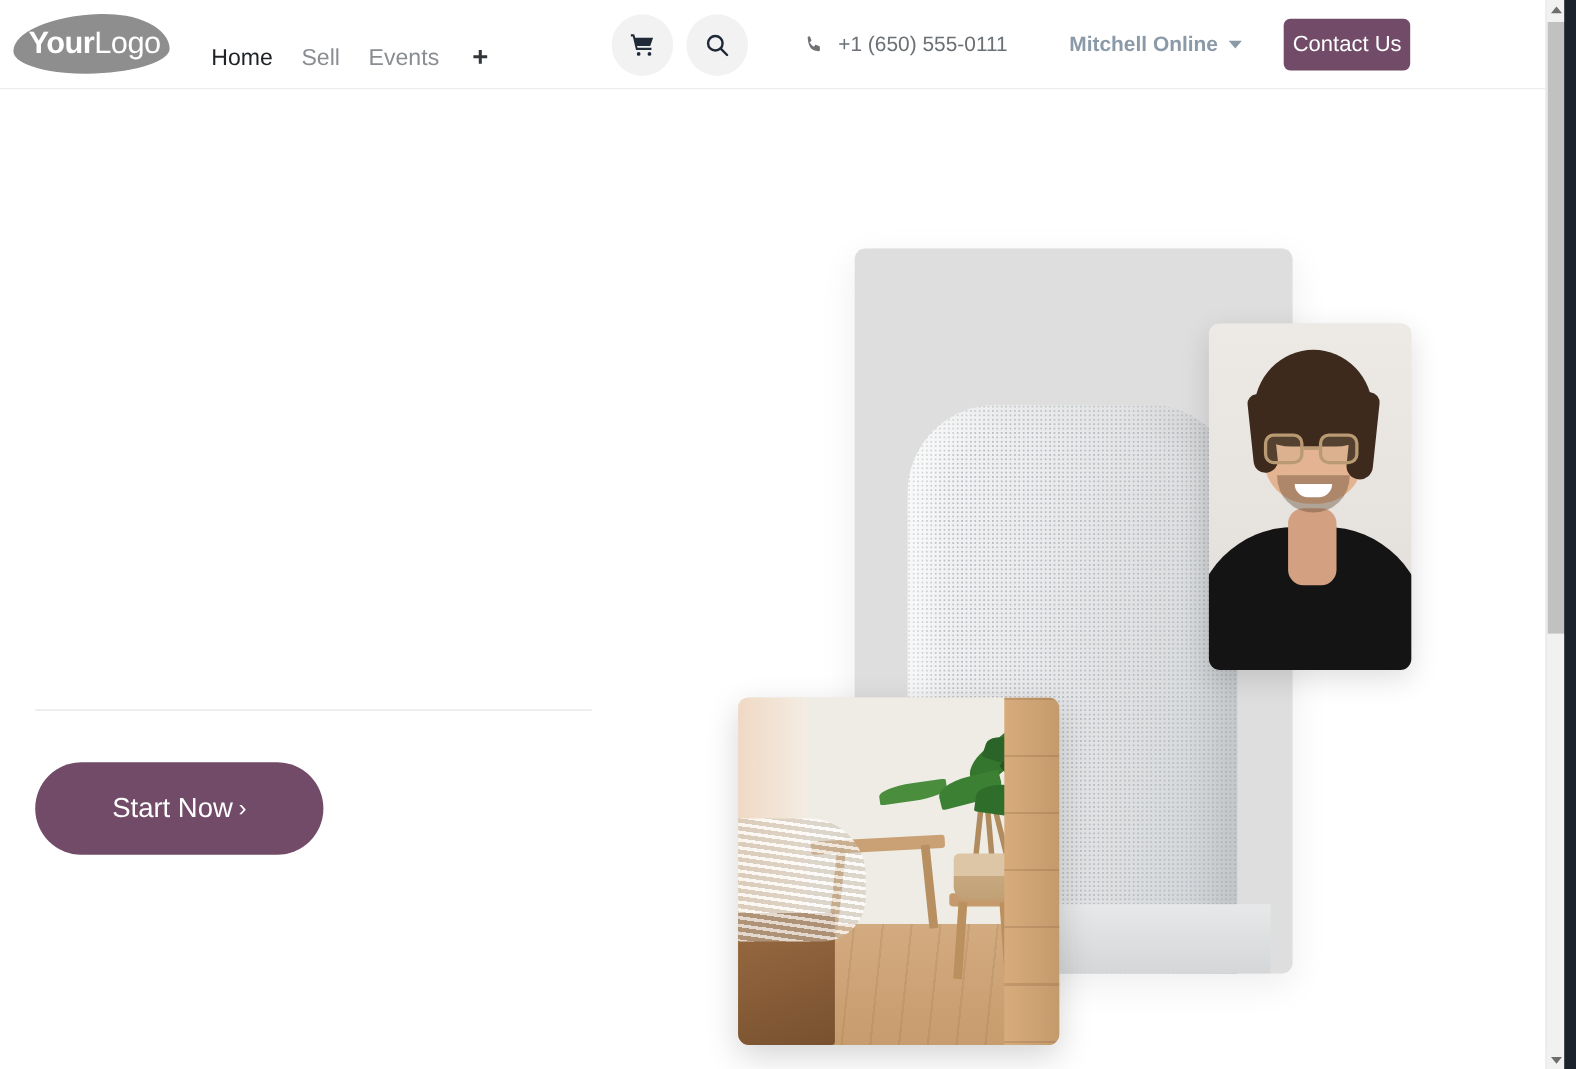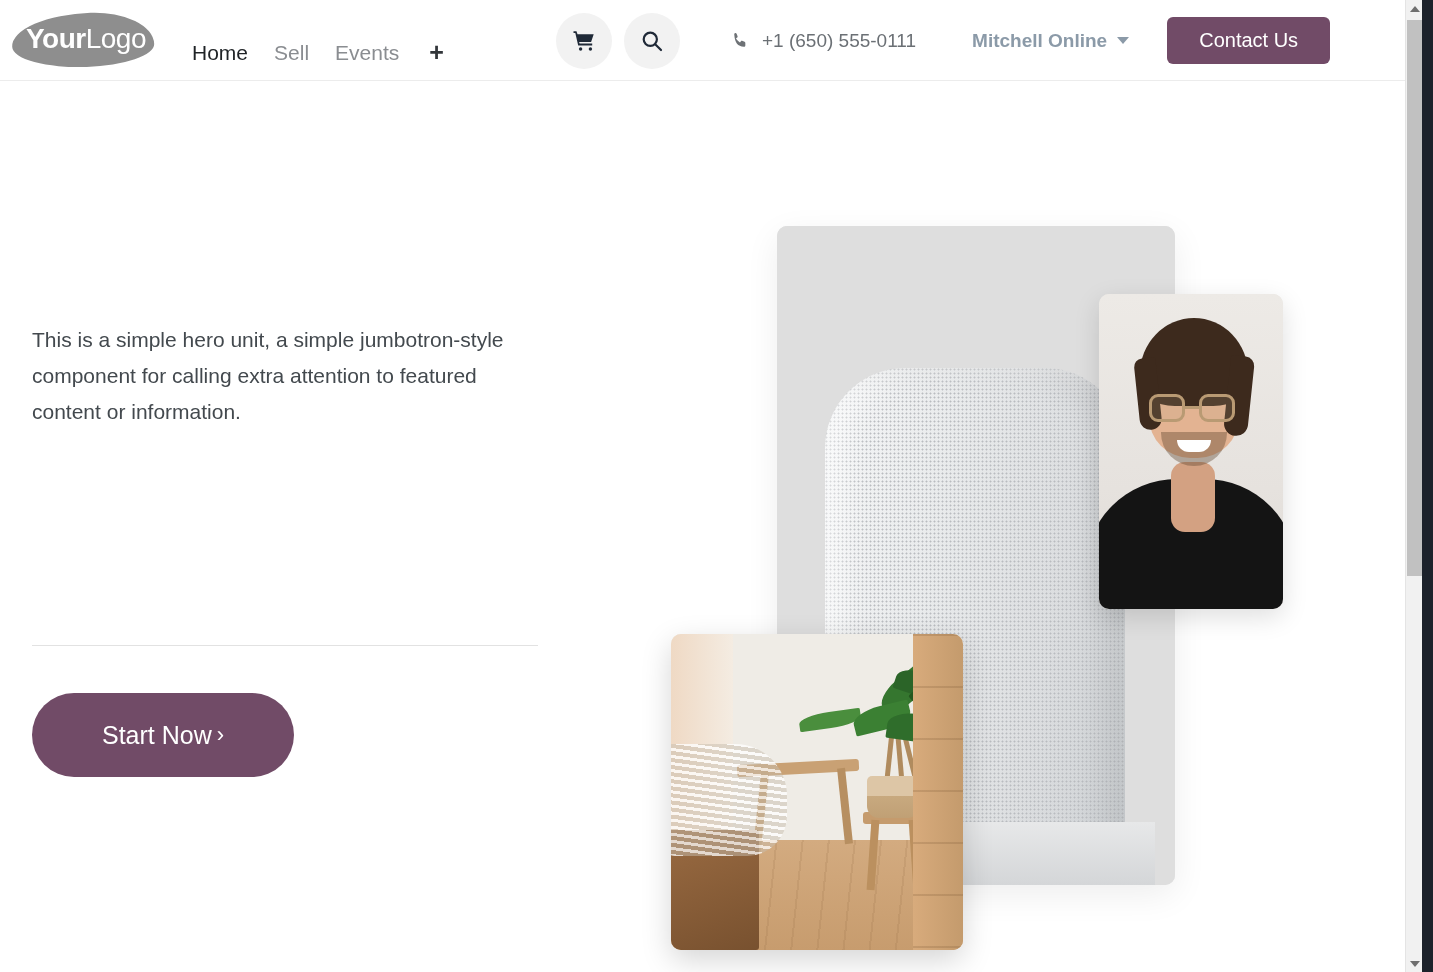--- a/index.html
+++ b/index.html
@@ -147,21 +147,21 @@
     border-left: 6px solid transparent;
     border-right: 6px solid transparent;
     border-top: 7px solid #8b9aa8;
   }
 
   .contact-btn {
     margin-left: 38px;
     background: #714B67;
     color: #ffffff;
     font-size: 20px;
-    padding: 12px 32px;
+    padding: 12px 8px;
     border: none;
     border-radius: 6px;
     cursor: pointer;
     font-family: "Liberation Sans", sans-serif;
     white-space: nowrap;
   }
 
   
   .hero-left {
     position: absolute;
@@ -496,21 +496,20 @@
           <span class="caret"></span>
         </div>
 
         <button class="contact-btn">Contact Us</button>
       </div>
     </div>
 
     <div class="hero-left">
       <h1 class="hero-h1">
       </h1>
-      <p class="hero-p">This is a simple hero unit, a simple jumbotron-style component for calling extra attention to featured content or information.</p>
     </div>
 
     <div class="hero-divider"></div>
 
     <button class="start-btn">
       <span>Start Now</span>
       <span class="chev">›</span>
     </button>
 
     <div class="collage">

